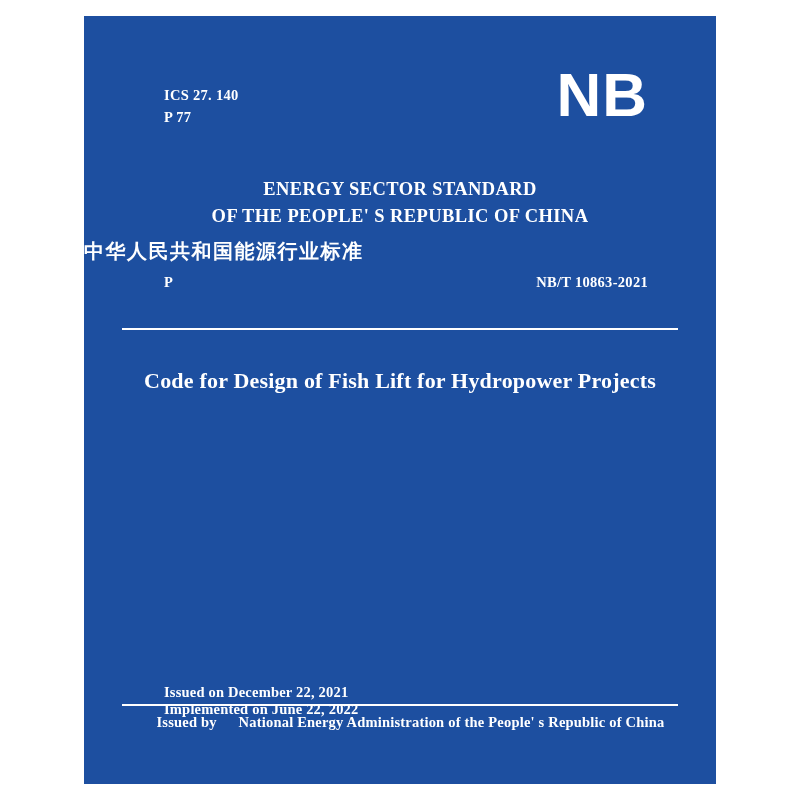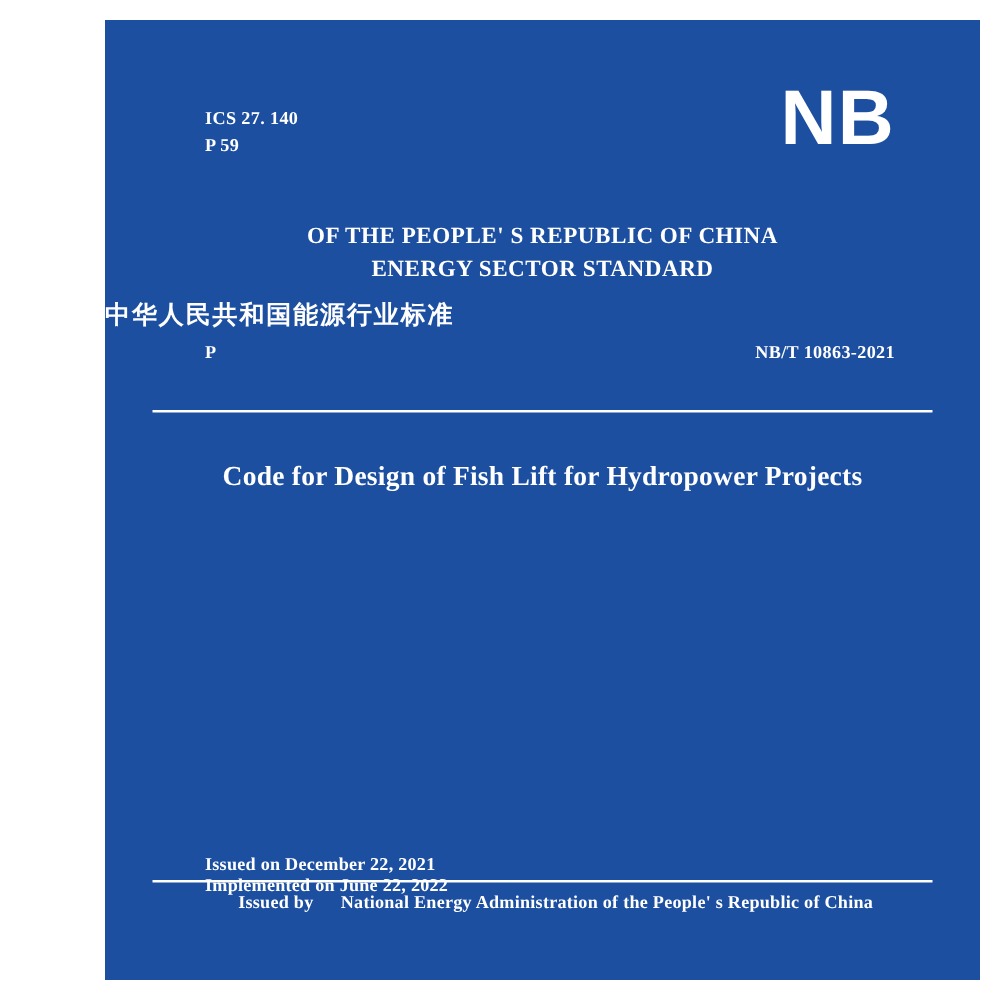--- a/index.html
+++ b/index.html
@@ -16,21 +16,21 @@
     position: relative;
     width: 800px;
     height: 800px;
     background: #ffffff;
     overflow: hidden;
   }
   .cover {
     position: absolute;
     left: 84px;
     top: 16px;
-    width: 700px;
+    width: 632px;
     height: 768px;
     background: #1d4fa0;
     color: #ffffff;
     box-sizing: border-box;
   }
   
   .ics-block {
     position: absolute;
     left: 80px;
     top: 68px;
@@ -151,28 +151,28 @@
   .issued-by-row .label { margin-right: 18px; }
 </style>
 </head>
 <body>
 
 <div class="page">
   <div class="cover">
 
     <div class="ics-block">
       <div>ICS 27. 140</div>
-      <div>P 59</div>
+      <div>P 77</div>
     </div>
 
     <div class="nb-logo">NB</div>
 
     <div class="title-en">
+      <div>ENERGY SECTOR STANDARD</div>
       <div>OF THE PEOPLE' S REPUBLIC OF CHINA</div>
-      <div>ENERGY SECTOR STANDARD</div>
     </div>
 
     <div class="title-cn">中华人民共和国能源行业标准</div>
 
     <div class="code-row">
       <span>P</span>
       <span>NB/T 10863-2021</span>
     </div>
 
     <div class="rule rule-top"></div>

